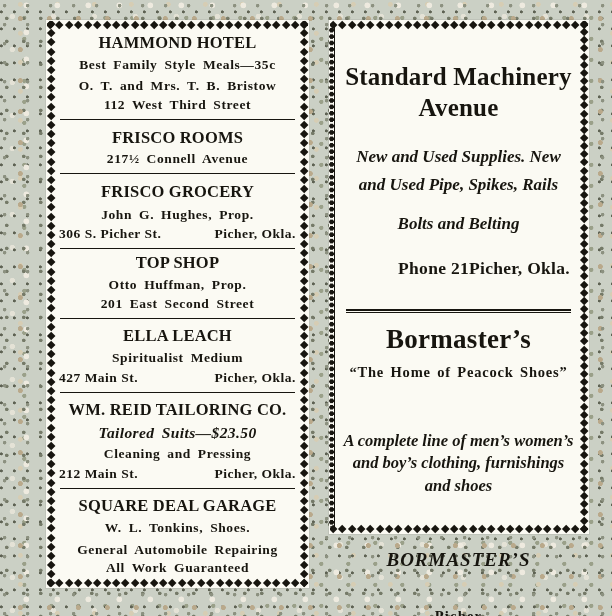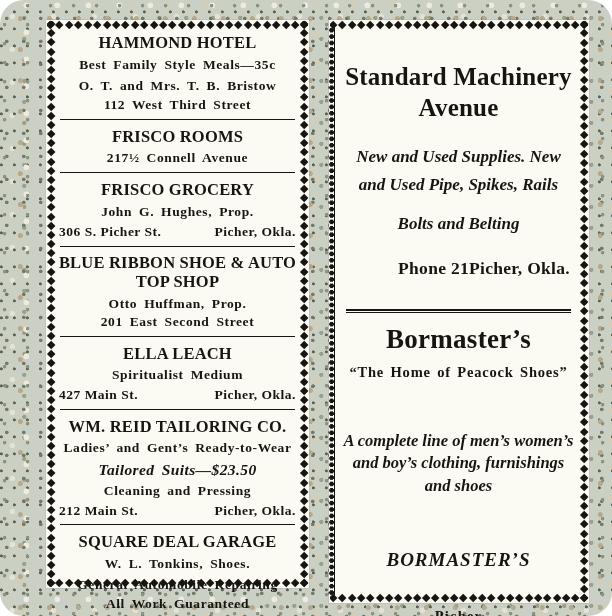--- a/index.html
+++ b/index.html
@@ -15,25 +15,24 @@
     background-image:
       radial-gradient(circle at 20% 30%, #8c9180 1.5px, transparent 2.1px),
       radial-gradient(circle at 70% 60%, #b9a98b 2.2px, transparent 2.8px),
       radial-gradient(circle at 40% 80%, #757a68 1.5px, transparent 2.1px),
       radial-gradient(circle at 85% 20%, #eeeadf 2.6px, transparent 3.2px),
       radial-gradient(circle at 10% 70%, #5e6253 1.2px, transparent 1.8px),
       radial-gradient(circle at 55% 15%, #d6cdb4 2.1px, transparent 2.7px),
       radial-gradient(circle at 30% 50%, #e4e2d6 2.4px, transparent 3.0px),
       radial-gradient(circle at 90% 85%, #9aa089 1.8px, transparent 2.4px);
     background-size: 23px 19px, 29px 31px, 17px 23px, 31px 27px, 13px 17px, 37px 29px, 41px 33px, 27px 21px;
-    border-radius: 24px;
   }
   .ad-block{position:absolute;background:var(--paper);box-shadow:0 0 0 1px rgba(0,0,0,.06);}
   .block-left{left:46px;top:20px;width:263px;height:568px;}
-  .block-right{left:329px;top:20px;width:260px;height:583px;}
+  .block-right{left:329px;top:20px;width:260px;height:514px;}
 
   
   .dstrip{position:absolute;display:flex;justify-content:space-between;align-items:center;overflow:hidden;}
   .dstrip.h{left:1px;right:1px;height:10px;flex-direction:row;}
   .dstrip.v{top:1px;bottom:1px;width:10px;flex-direction:column;}
   .dstrip.top{top:0;} .dstrip.bottom{bottom:0;}
   .dstrip.leftside{left:0;} .dstrip.rightside{right:0;}
   .dstrip i{width:6.4px;height:6.4px;background:var(--ink);transform:rotate(45deg);flex:none;}
 
   
@@ -286,40 +285,38 @@
         <h2 class="adtitle">FRISCO GROCERY</h2>
         <p class="bline sp">John G. Hughes, Prop.</p>
         <div class="addr">
           <span>306 S. Picher St.</span>
           <span>Picher, Okla.</span>
         </div>
       </section>
       <hr class="rule">
 
       <section class="sec">
-        <h2 class="adtitle tight">BLUE RIBBON SHOE &amp; AUTO</h2>
         <h2 class="adtitle tight" style="margin-top:0;">TOP SHOP</h2>
         <p class="bline sp">Otto Huffman, Prop.</p>
         <p class="bline">201 East Second Street</p>
       </section>
       <hr class="rule">
 
       <section class="sec">
         <h2 class="adtitle">ELLA LEACH</h2>
         <p class="bline">Spiritualist Medium</p>
         <div class="addr">
           <span>427 Main St.</span>
           <span>Picher, Okla.</span>
         </div>
       </section>
       <hr class="rule">
 
       <section class="sec">
         <h2 class="adtitle">WM. REID TAILORING CO.</h2>
-        <p class="bline">Ladies’ and Gent’s Ready-to-Wear</p>
         <p class="italline">Tailored Suits—$23.50</p>
         <p class="bline">Cleaning and Pressing</p>
         <div class="addr">
           <span>212 Main St.</span>
           <span>Picher, Okla.</span>
         </div>
       </section>
       <hr class="rule">
 
       <section class="sec">

